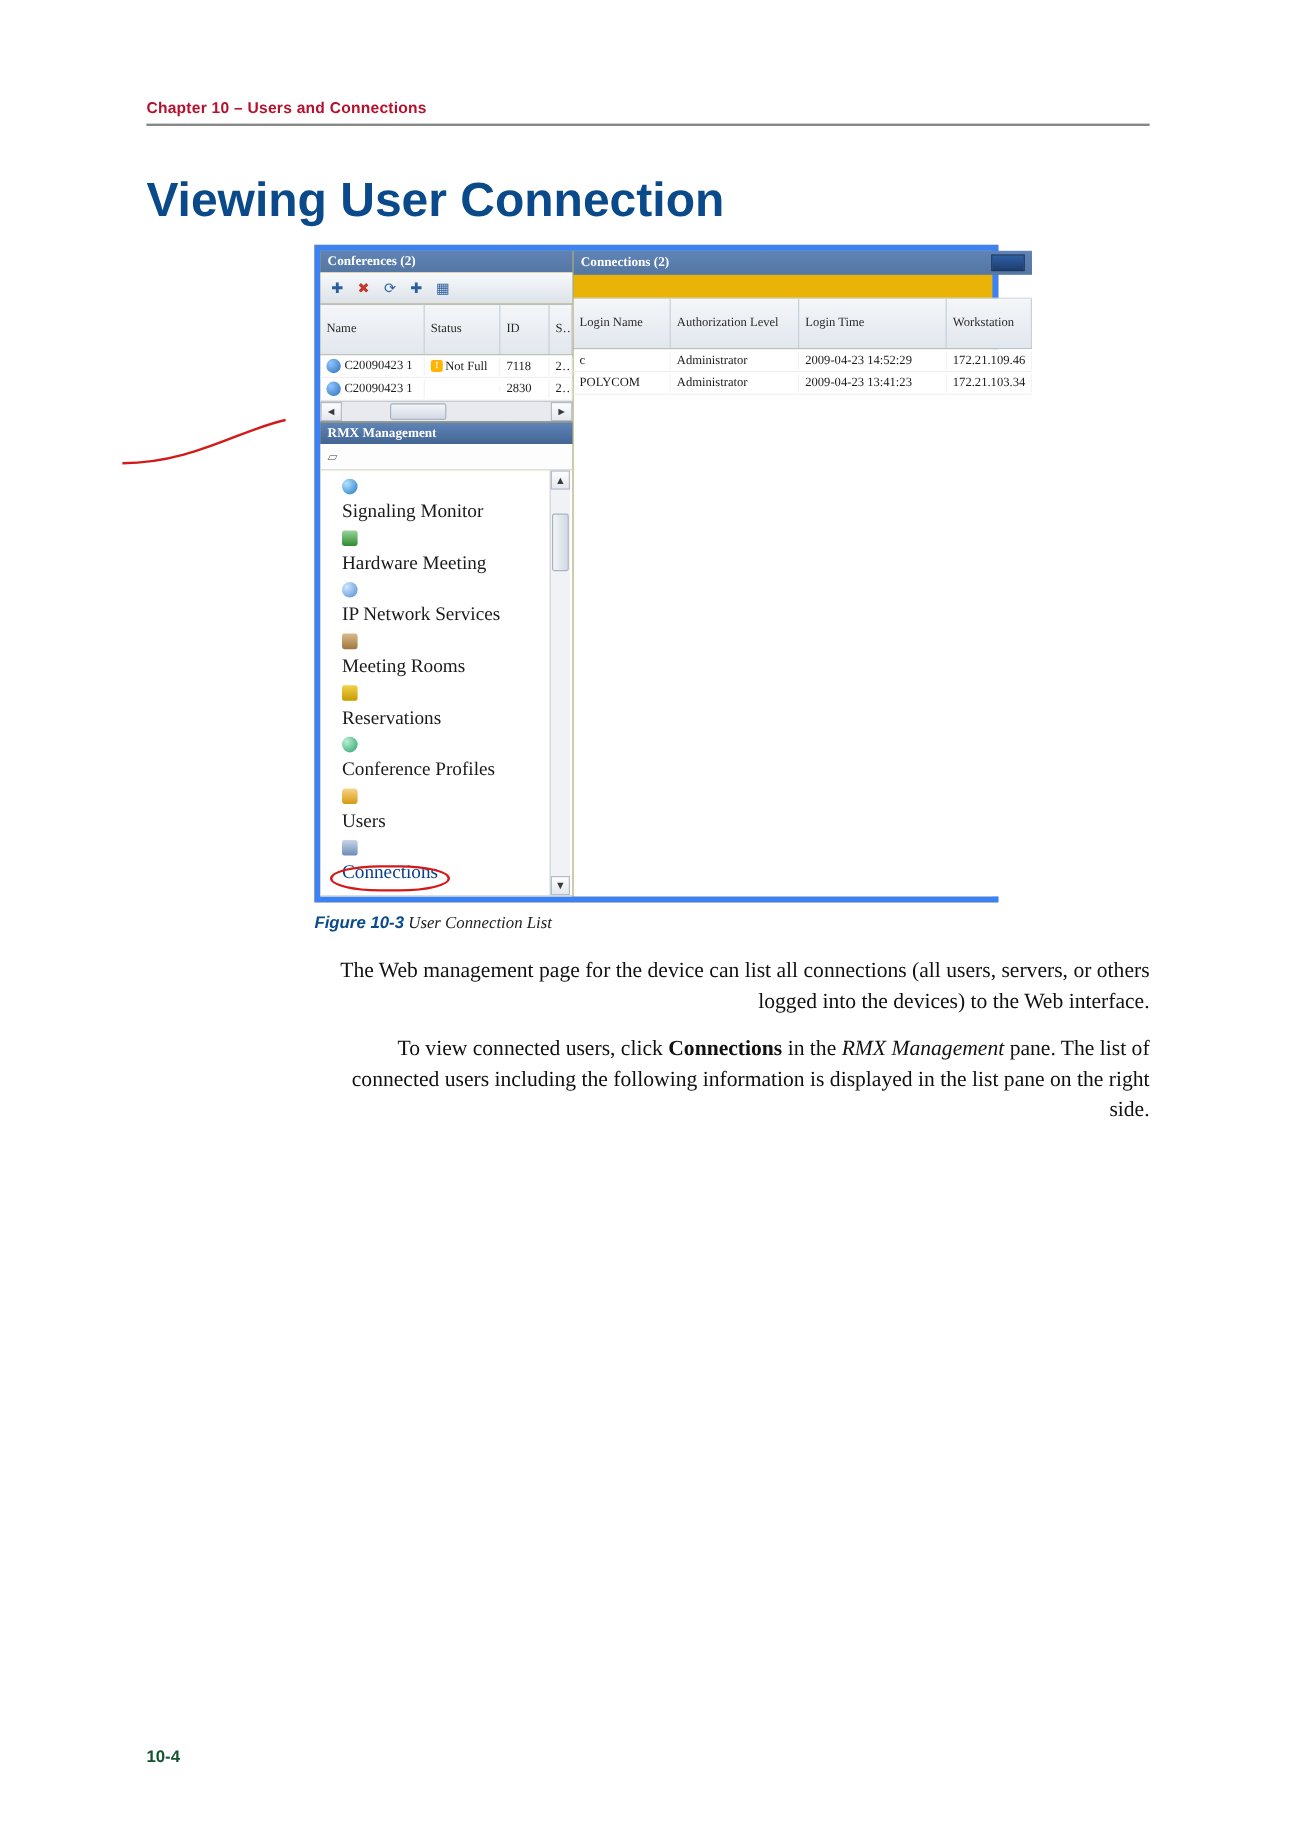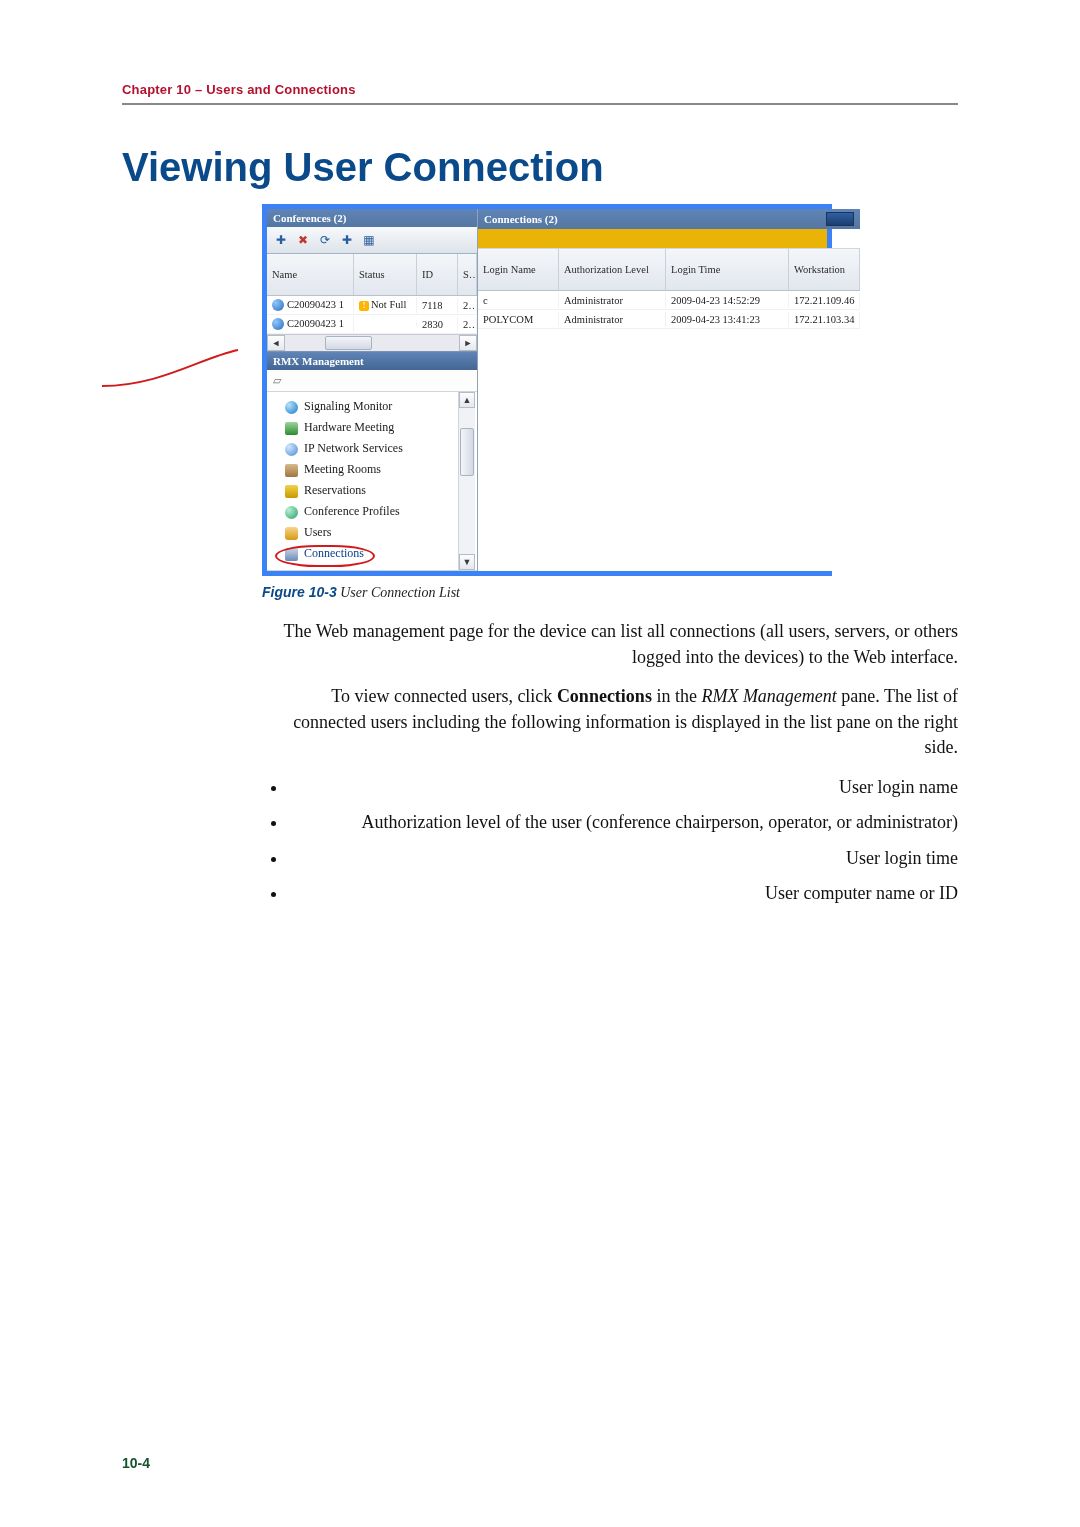--- a/index.html
+++ b/index.html
@@ -23,21 +23,21 @@
   .conf-icon{width:12px;height:12px;display:inline-block;border-radius:50%;background:radial-gradient(circle at 30% 30%,#8fc6ff,#2d6db7);margin-right:3px;vertical-align:middle;}
   .warn-icon{width:10px;height:10px;display:inline-block;background:#ffb400;border-radius:2px;margin-right:2px;vertical-align:middle;}
   .warn-icon::after{content:"!";color:#fff;font-weight:bold;font-size:8px;display:block;text-align:center;line-height:10px;}
   .scrollbar-h{height:16px;background:#e8eaef;border-top:1px solid #c6cbd3;display:flex;align-items:center;justify-content:space-between;}
   .sb-btn{width:16px;height:14px;border:1px solid #b6bcc6;background:linear-gradient(#fdfdfe,#e5e8ee);display:flex;align-items:center;justify-content:center;font-size:9px;color:#3a3a3a;}
   .sb-track{flex:1;height:14px;display:flex;align-items:center;}
   .sb-thumb{height:12px;background:linear-gradient(#f3f5f9,#d3d9e3);border:1px solid #a9b2c0;border-radius:2px;}
   .rmx-title{background:linear-gradient(#5f84b6,#436694);color:#fff;font-weight:bold;font-size:11px;padding:3px 6px;border-top:1px solid #7b93b3;}
   .rmx-tools{padding:4px 6px;border-bottom:1px solid #cfd6de;background:#fdfdfe;color:#7a7a7a;font-size:11px;}
   .tree{background:#fff;position:relative;padding:4px 0 6px 14px;border-bottom:1px solid #cfd6de;}
-  .tree-item{display:flex;align-items:flex-end;gap:6px;padding:3px 4px;font-size:12px;color:#1a1a1a;}
+  .tree-item{display:flex;align-items:flex-start;gap:6px;padding:3px 4px;font-size:16px;color:#1a1a1a;flex-direction:column;}
   .tree-ico{width:13px;height:13px;display:inline-block;border-radius:2px;}
   .ic-sig{background:radial-gradient(circle at 30% 30%,#b5e2ff,#1978c2);border-radius:50%;}
   .ic-hw{background:linear-gradient(#9dd49d,#2e8b2e);}
   .ic-net{background:radial-gradient(circle at 30% 30%,#cfe8ff,#4d8bcf);border-radius:50%;}
   .ic-room{background:linear-gradient(#d9b98a,#9e773f);}
   .ic-res{background:linear-gradient(#f1d24d,#c79a00);}
   .ic-prof{background:radial-gradient(circle at 30% 30%,#b7f0d3,#2a9e68);border-radius:50%;}
   .ic-usr{background:linear-gradient(#f8d58b,#d69a12);border-radius:3px;}
   .ic-conn{background:linear-gradient(#c8d6e8,#6d8bb5);}
   .conn-link{color:#0a3f8a;}
@@ -191,22 +191,16 @@
 
   <div class="fig-caption">
     <span class="fignum">Figure 10-3</span><span class="figtxt"> User Connection List</span>
   </div>
 
   <div class="body-text">
     <p>The Web management page for the device can list all connections (all users, servers, or others logged into the devices) to the Web interface.</p>
     <p>
       <span>To view connected users, click </span><b>Connections</b><span> in the </span><i>RMX Management</i><span> pane. The list of connected users including the following information is displayed in the list pane on the right side.</span>
     </p>
-    <ul>
-      <li>User login name</li>
-      <li>Authorization level of the user (conference chairperson, operator, or administrator)</li>
-      <li>User login time</li>
-      <li>User computer name or ID</li>
-    </ul>
   </div>
 
   <div class="page-num">10-4</div>
 </div>
 
 </body></html>

